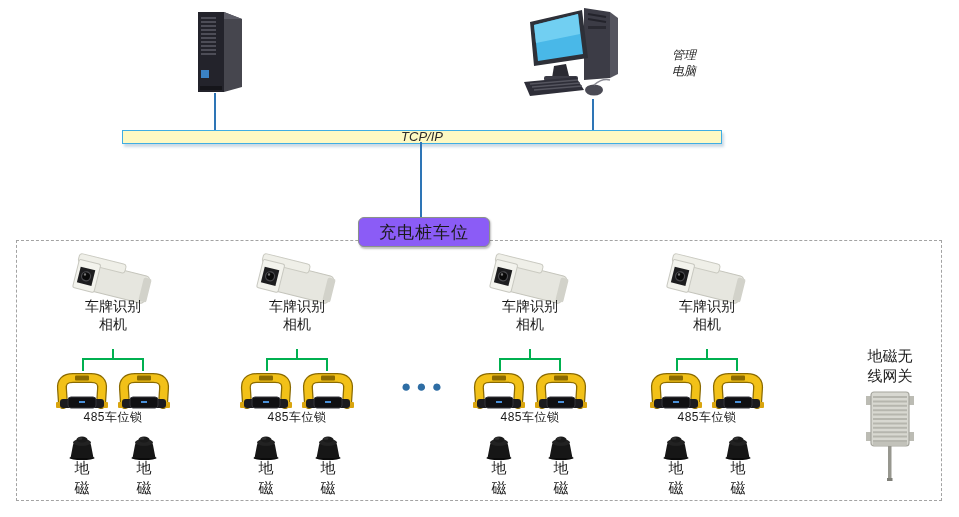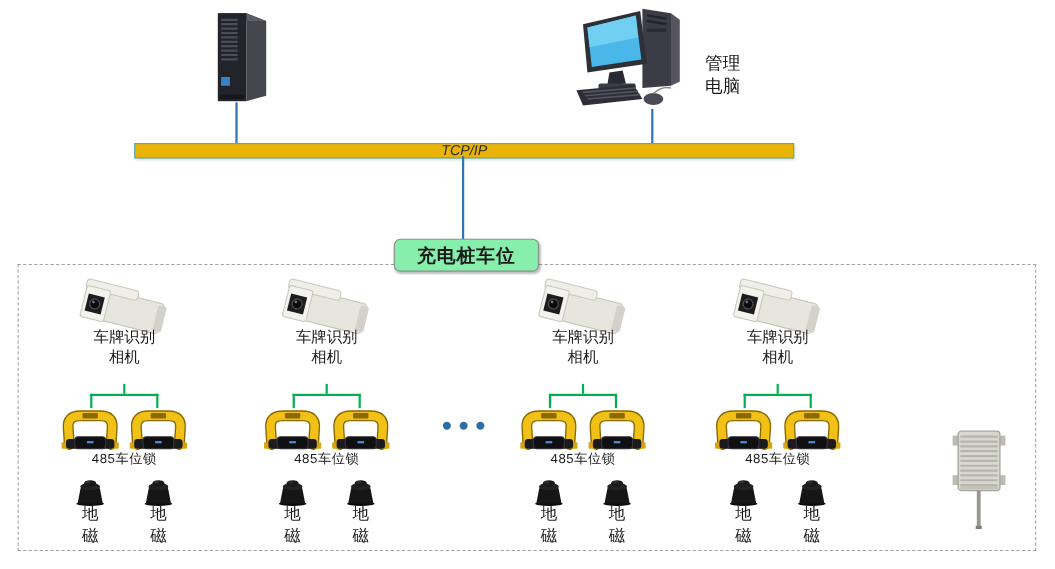--- a/index.html
+++ b/index.html
@@ -9,43 +9,43 @@
   }
   .lbl { white-space:pre-line; text-align:center; line-height:1.32; }
 
   
   .vline { position:absolute; width:2px; background:#2E75B6; }
   .gl { position:absolute; background:#00B050; }
 
   
   .bus {
     position:absolute; left:122px; top:130px; width:598px; height:12px;
-    border:1.5px solid #3FADE3; background:#eab308;
+    border:1.5px solid #3FADE3; background:#fef9c3;
     box-shadow:1.5px 2.5px 2.5px rgba(110,150,180,0.35);
     display:flex; align-items:center; justify-content:center;
   }
   .bus-label { font-style:italic; font-size:13px; color:#2b2b2b; transform:translateY(-1px); }
 
   
   .zone {
     position:absolute; left:358px; top:217px; width:130px; height:28px;
-    background:#86efac; border:1px solid #8a918a; border-radius:6px;
+    background:#8b5cf6; border:1px solid #8a918a; border-radius:6px;
     display:flex; align-items:center; justify-content:center;
-    font-weight:bold; font-size:17px; letter-spacing:1px; z-index:3;
+    font-weight:normal; font-size:17px; letter-spacing:1px; z-index:3;
     box-shadow:1px 1.5px 2px rgba(0,0,0,0.25);
   }
 
   
   .pen { position:absolute; left:16px; top:240px; width:924px; height:259px; border:1.5px dashed #a3a3a3; }
 
   
   .server-icon    { position:absolute; left:176px; top:8px; }
   .server-label   { position:absolute; left:250px; top:44px; width:66px; font-size:16px; }
   .computer-icon  { position:absolute; left:522px; top:6px; }
-  .computer-label { position:absolute; left:627px; top:48px; width:60px; font-size:16px; }
+  .computer-label { position:absolute; left:654px; top:48px; width:60px; font-size:12px;font-style:italic; }
   .conn-server    { left:214px; top:93px;  height:37px; }
   .conn-computer  { left:592px; top:99px;  height:31px; }
   .conn-zone      { left:420px; top:142px; height:76px; }
 
   
   .group { position:absolute; top:250px; width:160px; height:250px; }
   .g1 { left:33px; } .g2 { left:217px; } .g3 { left:450px; } .g4 { left:627px; }
   .cam       { position:absolute; left:37px; top:0; }
   .cam-label { position:absolute; top:47px; width:100%; font-size:14px; }
   .stem   { left:79px;  top:99px;  width:2px;  height:9px; }
@@ -386,20 +386,22 @@
     </div>
     <div class="sensors">
       <div class="lbl sensor-lbl">地
 磁</div>
       <div class="lbl sensor-lbl">地
 磁</div>
     </div>
   </div>
 
   <div class="gateway">
+    <div class="lbl gw-label">地磁无
+线网关</div>
     <svg class="gw-icon" width="54" height="92" viewBox="0 0 54 92">
       <rect x="44" y="6" width="7" height="9" fill="#bcbcb4"></rect>
       <rect x="44" y="42" width="7" height="9" fill="#bcbcb4"></rect>
       <rect x="3" y="6" width="7" height="9" fill="#bcbcb4"></rect>
       <rect x="3" y="42" width="7" height="9" fill="#bcbcb4"></rect>
       <rect x="8" y="2" width="38" height="54" rx="3" fill="#d8d8d1" stroke="#a5a59d" stroke-width="1.2"></rect>
       <g stroke="#b6b6ae" stroke-width="2">
         <line x1="10" y1="7" x2="44" y2="7"></line>
           <line x1="10" y1="11.4" x2="44" y2="11.4"></line>
         <line x1="10" y1="15.8" x2="44" y2="15.8"></line>

